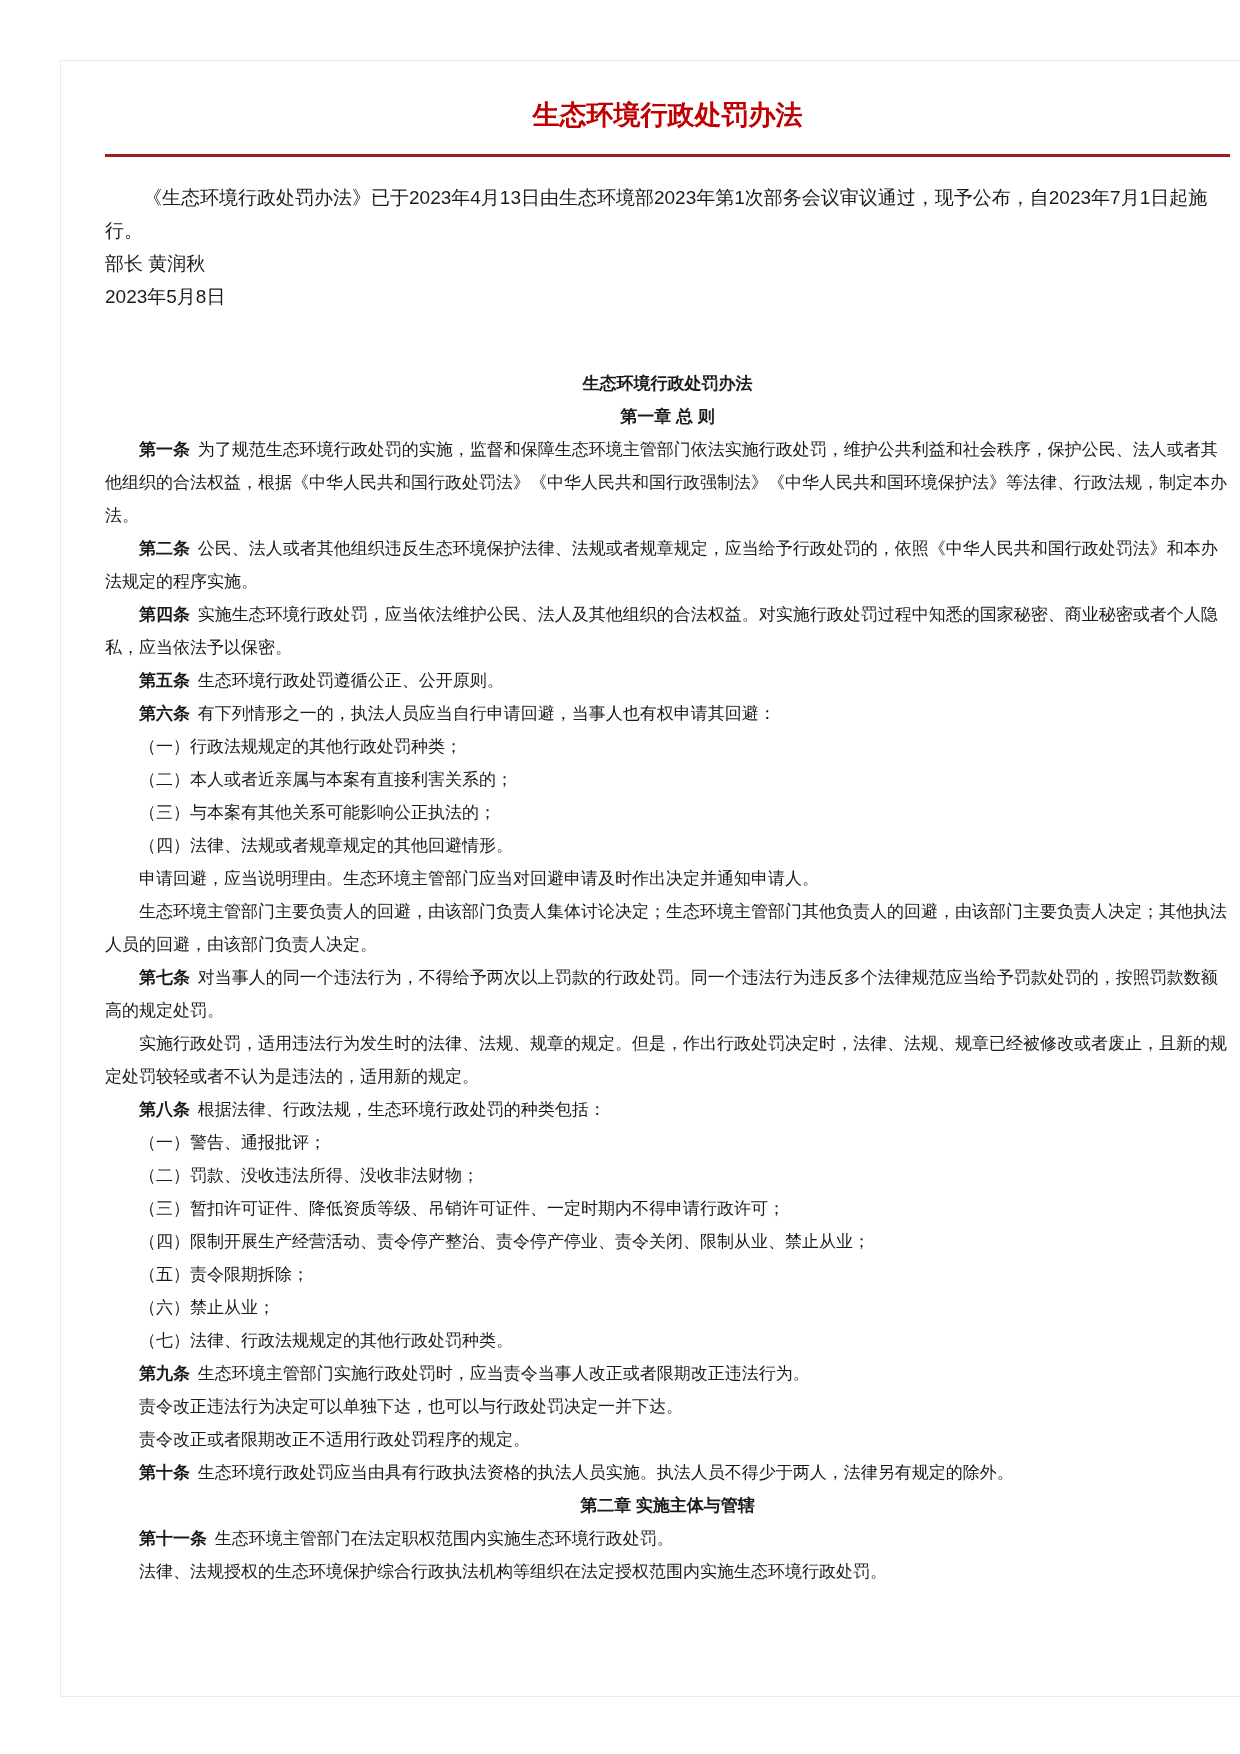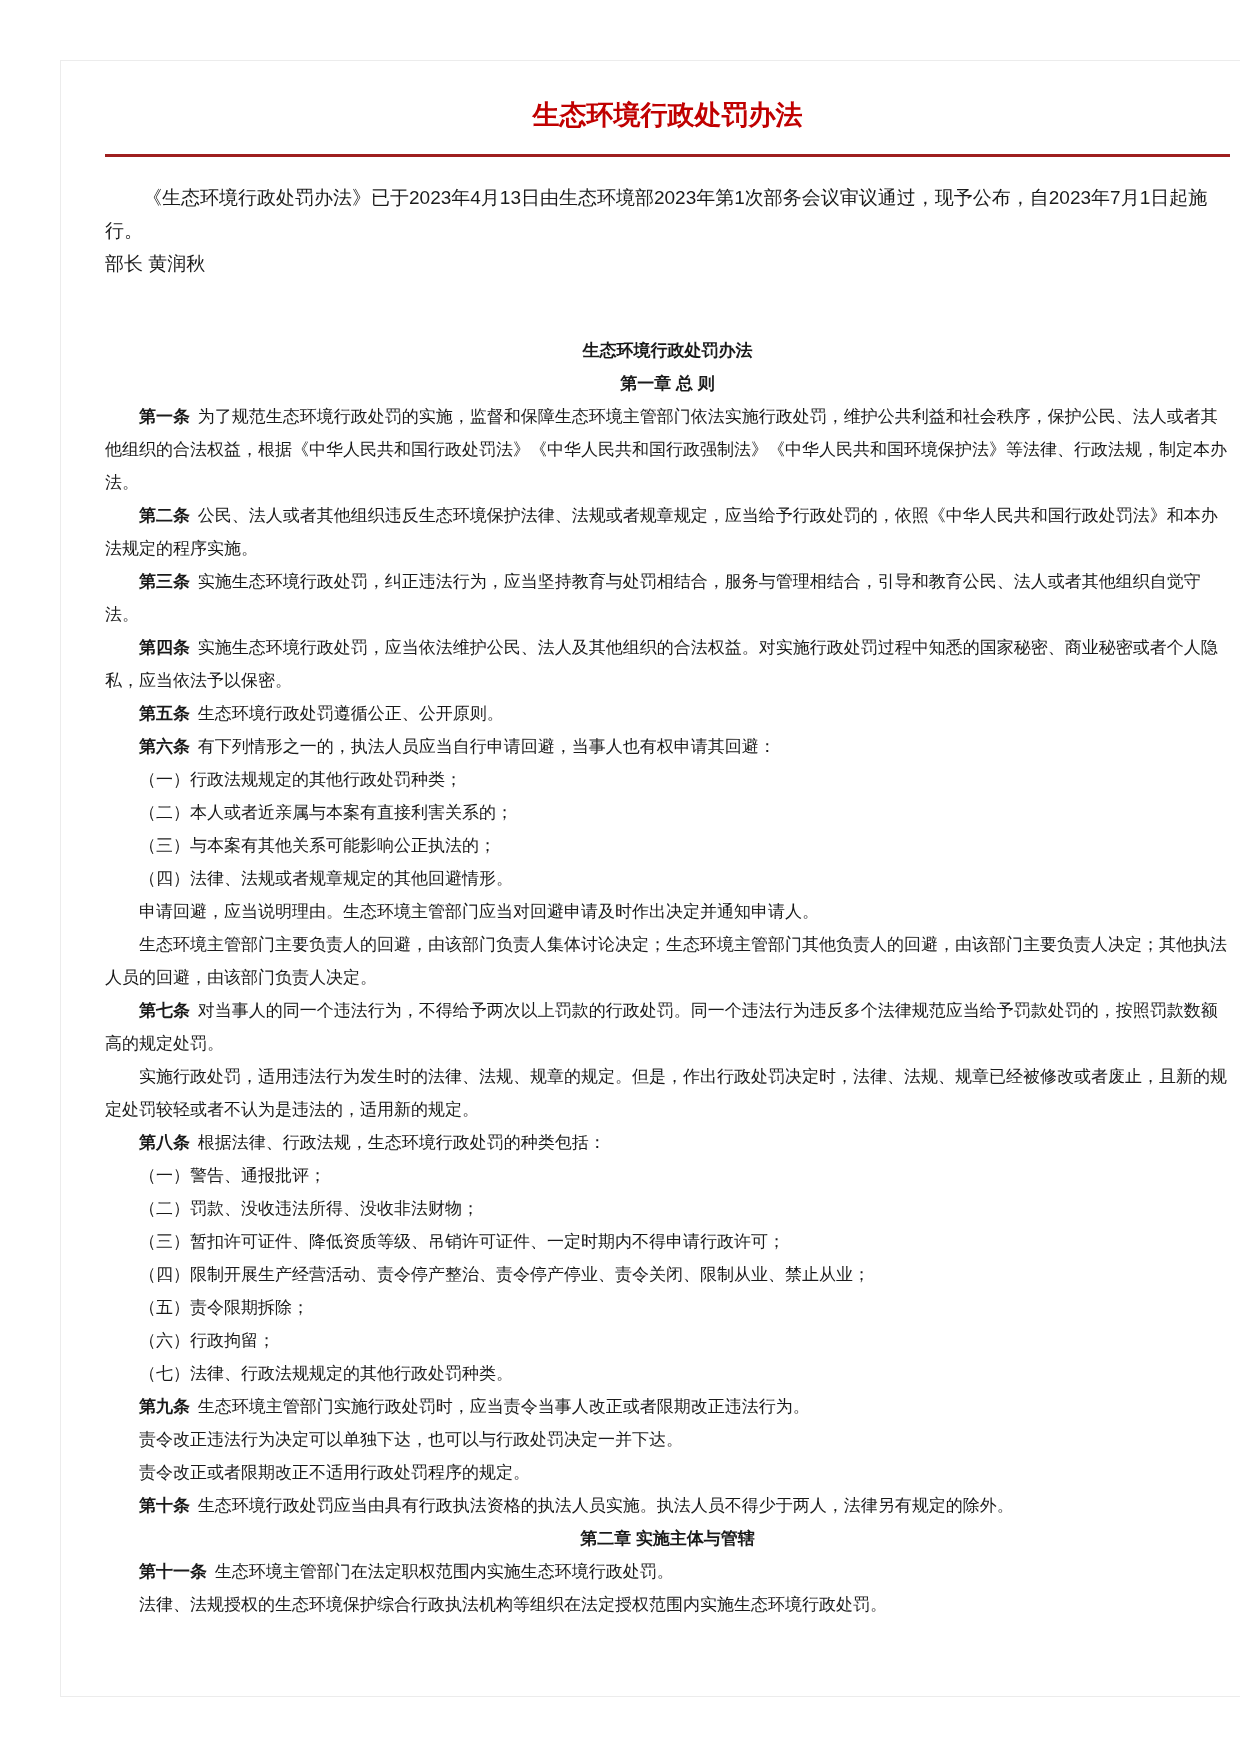--- a/index.html
+++ b/index.html
@@ -62,47 +62,47 @@
 </head>
 <body style="color: rgb(26, 26, 26);">
 
 <div class="page" style="border-color: rgb(236, 236, 236);">
   <h1 class="doc-title" style="color: rgb(192, 0, 0);">生态环境行政处罚办法</h1>
   <hr class="title-divider" style="background: rgb(158, 31, 31);">
 
   <div class="preamble">
     <p class="announcement">《生态环境行政处罚办法》已于2023年4月13日由生态环境部2023年第1次部务会议审议通过，现予公布，自2023年7月1日起施行。</p>
     <p class="sign-line">部长 黄润秋</p>
+    <p class="sign-line">2023年5月8日</p>
   </div>
 
   <div class="doc-body">
     <p class="center-head">生态环境行政处罚办法</p>
     <div id="blocks">
         <p class="center-head">第一章 总 则</p>
         <p class="para"><span class="article-num">第一条</span>为了规范生态环境行政处罚的实施，监督和保障生态环境主管部门依法实施行政处罚，维护公共利益和社会秩序，保护公民、法人或者其他组织的合法权益，根据《中华人民共和国行政处罚法》《中华人民共和国行政强制法》《中华人民共和国环境保护法》等法律、行政法规，制定本办法。</p>
         <p class="para"><span class="article-num">第二条</span>公民、法人或者其他组织违反生态环境保护法律、法规或者规章规定，应当给予行政处罚的，依照《中华人民共和国行政处罚法》和本办法规定的程序实施。</p>
-        <p class="para"><span class="article-num">第三条</span>实施生态环境行政处罚，纠正违法行为，应当坚持教育与处罚相结合，服务与管理相结合，引导和教育公民、法人或者其他组织自觉守法。</p>
         <p class="para"><span class="article-num">第四条</span>实施生态环境行政处罚，应当依法维护公民、法人及其他组织的合法权益。对实施行政处罚过程中知悉的国家秘密、商业秘密或者个人隐私，应当依法予以保密。</p>
         <p class="para"><span class="article-num">第五条</span>生态环境行政处罚遵循公正、公开原则。</p>
         <p class="para"><span class="article-num">第六条</span>有下列情形之一的，执法人员应当自行申请回避，当事人也有权申请其回避：</p>
         <p class="para">（一）行政法规规定的其他行政处罚种类；</p>
         <p class="para">（二）本人或者近亲属与本案有直接利害关系的；</p>
         <p class="para">（三）与本案有其他关系可能影响公正执法的；</p>
         <p class="para">（四）法律、法规或者规章规定的其他回避情形。</p>
         <p class="para">申请回避，应当说明理由。生态环境主管部门应当对回避申请及时作出决定并通知申请人。</p>
         <p class="para">生态环境主管部门主要负责人的回避，由该部门负责人集体讨论决定；生态环境主管部门其他负责人的回避，由该部门主要负责人决定；其他执法人员的回避，由该部门负责人决定。</p>
         <p class="para"><span class="article-num">第七条</span>对当事人的同一个违法行为，不得给予两次以上罚款的行政处罚。同一个违法行为违反多个法律规范应当给予罚款处罚的，按照罚款数额高的规定处罚。</p>
         <p class="para">实施行政处罚，适用违法行为发生时的法律、法规、规章的规定。但是，作出行政处罚决定时，法律、法规、规章已经被修改或者废止，且新的规定处罚较轻或者不认为是违法的，适用新的规定。</p>
         <p class="para"><span class="article-num">第八条</span>根据法律、行政法规，生态环境行政处罚的种类包括：</p>
         <p class="para">（一）警告、通报批评；</p>
         <p class="para">（二）罚款、没收违法所得、没收非法财物；</p>
         <p class="para">（三）暂扣许可证件、降低资质等级、吊销许可证件、一定时期内不得申请行政许可；</p>
         <p class="para">（四）限制开展生产经营活动、责令停产整治、责令停产停业、责令关闭、限制从业、禁止从业；</p>
         <p class="para">（五）责令限期拆除；</p>
-        <p class="para">（六）行政拘留；</p>
+        <p class="para">（六）禁止从业；</p>
         <p class="para">（七）法律、行政法规规定的其他行政处罚种类。</p>
         <p class="para"><span class="article-num">第九条</span>生态环境主管部门实施行政处罚时，应当责令当事人改正或者限期改正违法行为。</p>
         <p class="para">责令改正违法行为决定可以单独下达，也可以与行政处罚决定一并下达。</p>
         <p class="para">责令改正或者限期改正不适用行政处罚程序的规定。</p>
         <p class="para"><span class="article-num">第十条</span>生态环境行政处罚应当由具有行政执法资格的执法人员实施。执法人员不得少于两人，法律另有规定的除外。</p>
         <p class="center-head">第二章 实施主体与管辖</p>
         <p class="para"><span class="article-num">第十一条</span>生态环境主管部门在法定职权范围内实施生态环境行政处罚。</p>
         <p class="para">法律、法规授权的生态环境保护综合行政执法机构等组织在法定授权范围内实施生态环境行政处罚。</p>
       </div>
   </div>

